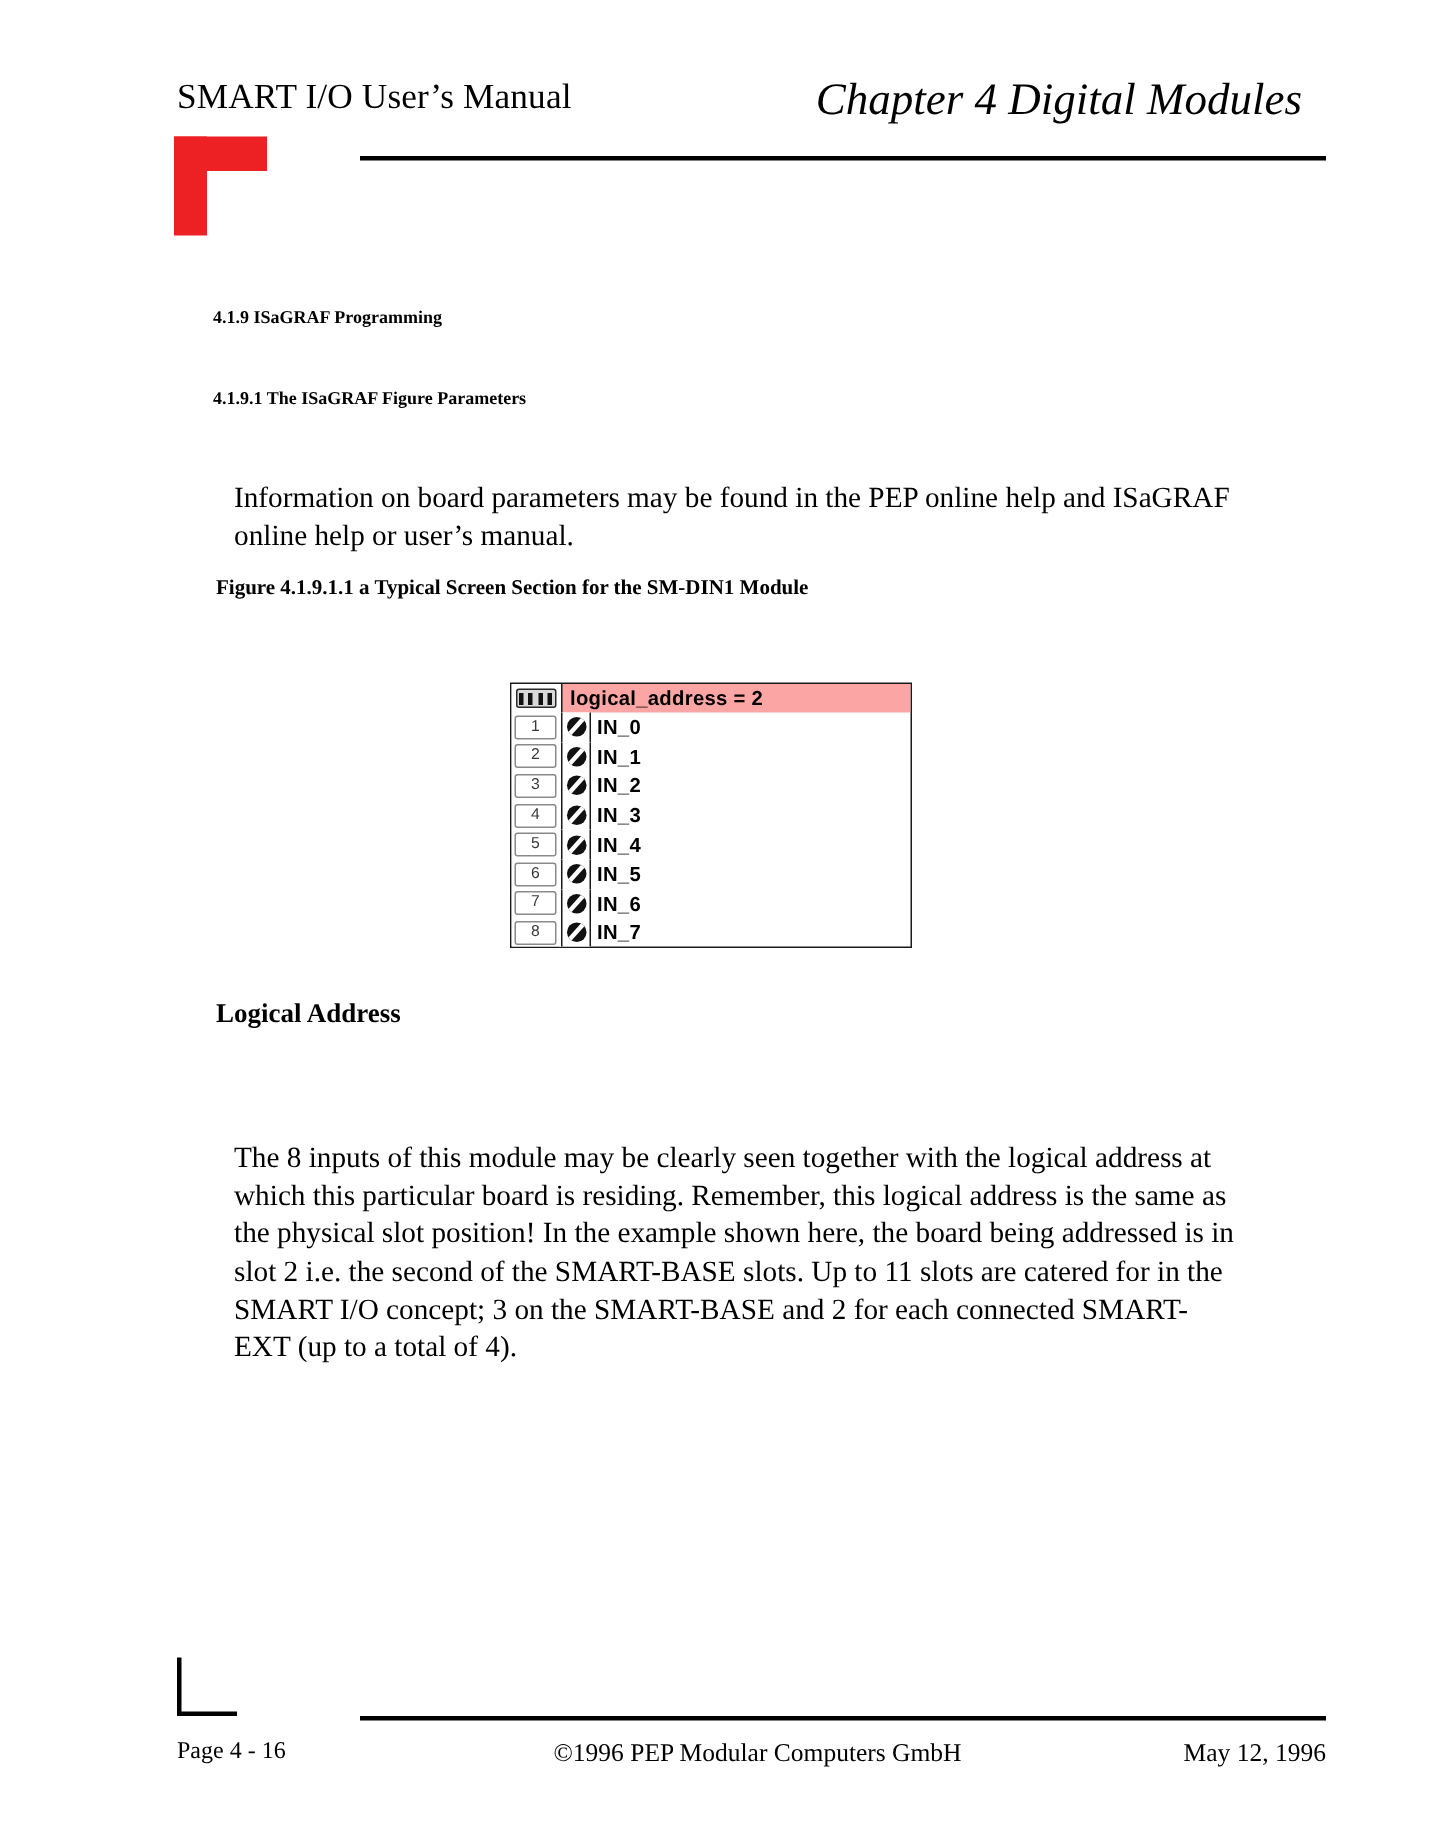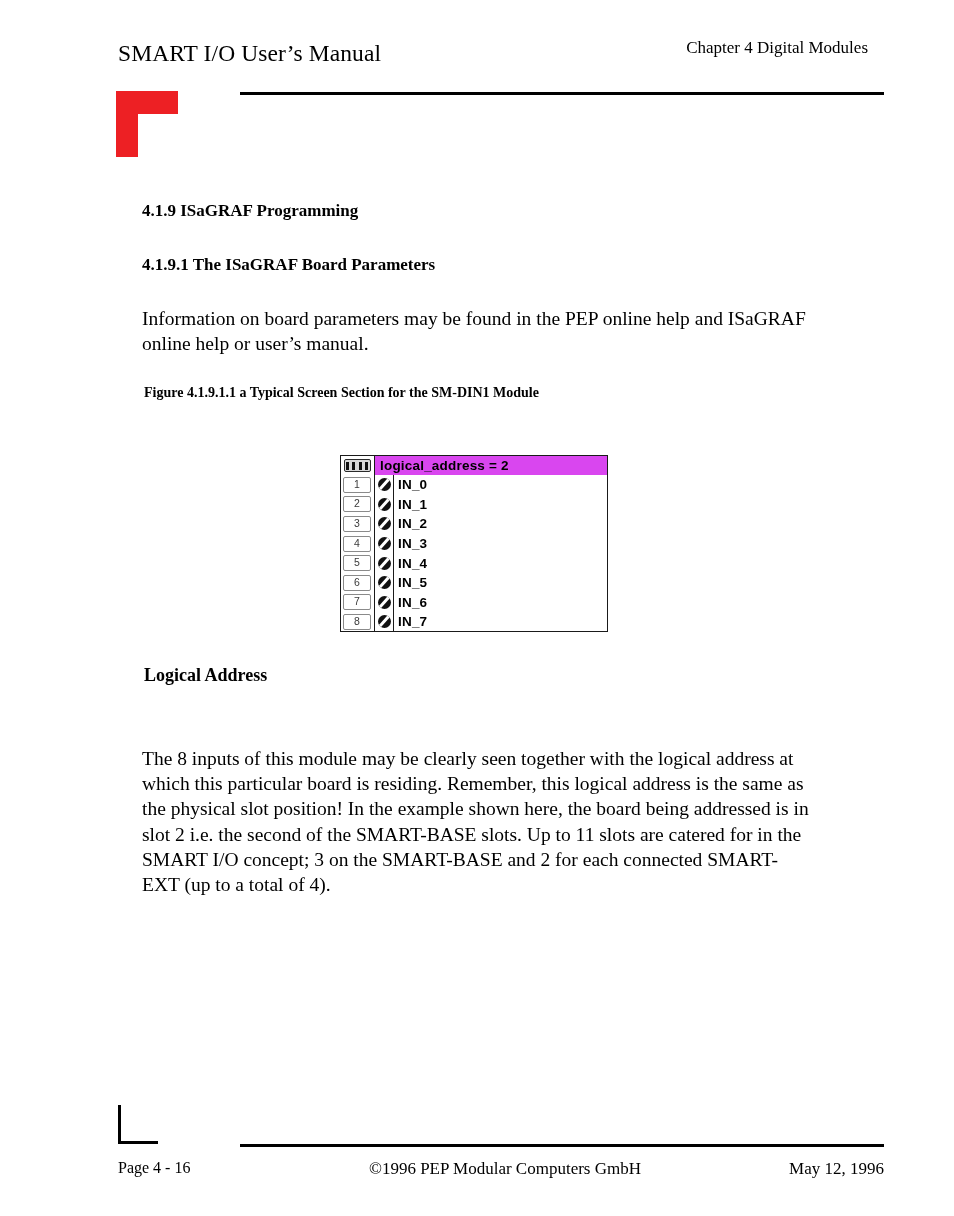--- a/index.html
+++ b/index.html
@@ -12,35 +12,36 @@
     height: 1216px;
     position: relative;
     font-family: "Liberation Serif", "DejaVu Serif", serif;
     color: #000000;
     overflow: hidden;
   }
 
   
   .page-header {
     position: absolute;
-    left: 0; top: 4px;
+    left: 0; top: 16px;
     width: 938px; height: 90px; border-radius: 27px;
   }
   .header-left {
     position: absolute;
     left: 118px; top: 36px;
     font-size: 23.5px;
     letter-spacing: .1px;
     white-space: nowrap;
   }
   .header-right {
     position: absolute;
     right: 70px; top: 34px;
-    font-size: 17px;
+    font-size: 30px;
     white-space: nowrap;
+    font-style: italic;
   }
   .header-rule {
     position: absolute;
     left: 240px; top: 88px;
     width: 644px; height: 3px;
     background: #000000;
   }
 
   
   .corner-red {
@@ -81,35 +82,35 @@
   }
 
   
   .content {
     position: absolute;
     left: 142px; top: 0;
     width: 680px;
   }
   .h-sub {
     font-weight: bold;
-    font-size: 17px;
+    font-size: 12px;
     line-height: 22px;
     margin: 0;
   }
   .h-sub.lvl3 { position: absolute; top: 200px; left: 0; }
   .h-sub.lvl4 { position: absolute; top: 254px; left: 0; }
   .h-fig     { position: absolute; top: 382px; left: 2px; font-size: 14px; }
   .h-sect    { position: absolute; top: 664px; left: 2px; font-size: 18px; font-family: Liberation Serif, serif; }
 
   .para {
     position: absolute;
     left: 0;
     font-size: 19.5px;
     line-height: 25.2px;
-    margin: 0;
+    margin: 14px;
     width: 680px;
   }
   .para.p1 { top: 306px; }
   .para.p2 { top: 746px; width: 672px; }
 
   
   .isagraf-widget {
     position: absolute;
     left: 340px; top: 455px;
     width: 268px;
@@ -204,21 +205,21 @@
     display: flex;
     align-items: center;
     padding-left: 4px;
     font-size: 13.5px;
     font-weight: bold;
     color: #000000;
     letter-spacing: .2px;
     box-sizing: border-box;
   }
   .iw-titlebar .iw-label {
-    background: #d946ef;
+    background: #fca5a5;
     color: #000000;
     border-left: 1px solid #1a1a1a;
     padding-left: 5px;
   }
   .iw-titlebar .iw-pin {
     background: #ffffff;
   }
 
   
   .page-footer {
@@ -262,21 +263,21 @@
   <div class="header-rule"></div>
 </div>
 
 <div class="corner-red">
   <div class="arm-h"></div>
   <div class="arm-v"></div>
 </div>
 
 <div class="content">
   <h2 class="h-sub lvl3">4.1.9 ISaGRAF Programming</h2>
-  <h3 class="h-sub lvl4">4.1.9.1 The ISaGRAF Board Parameters</h3>
+  <h3 class="h-sub lvl4">4.1.9.1 The ISaGRAF Figure Parameters</h3>
   <p class="para p1">Information on board parameters may be found in the PEP online help and ISaGRAF online help or user’s manual.</p>
   <div class="h-sub h-fig">Figure 4.1.9.1.1 a Typical Screen Section for the SM-DIN1 Module</div>
   <div class="h-sub h-sect">Logical Address</div>
   <p class="para p2">The 8 inputs of this module may be clearly seen together with the logical address at which this particular board is residing. Remember, this logical address is the same as the physical slot position! In the example shown here, the board being addressed is in slot 2 i.e. the second of the SMART-BASE slots. Up to 11 slots are catered for in the SMART I/O concept; 3 on the SMART-BASE and 2 for each connected SMART-EXT (up to a total of 4).</p>
 </div>
 
 <div class="isagraf-widget">
   <div class="iw-row iw-titlebar">
     <div class="iw-pin">
       <span class="chip-icon">

